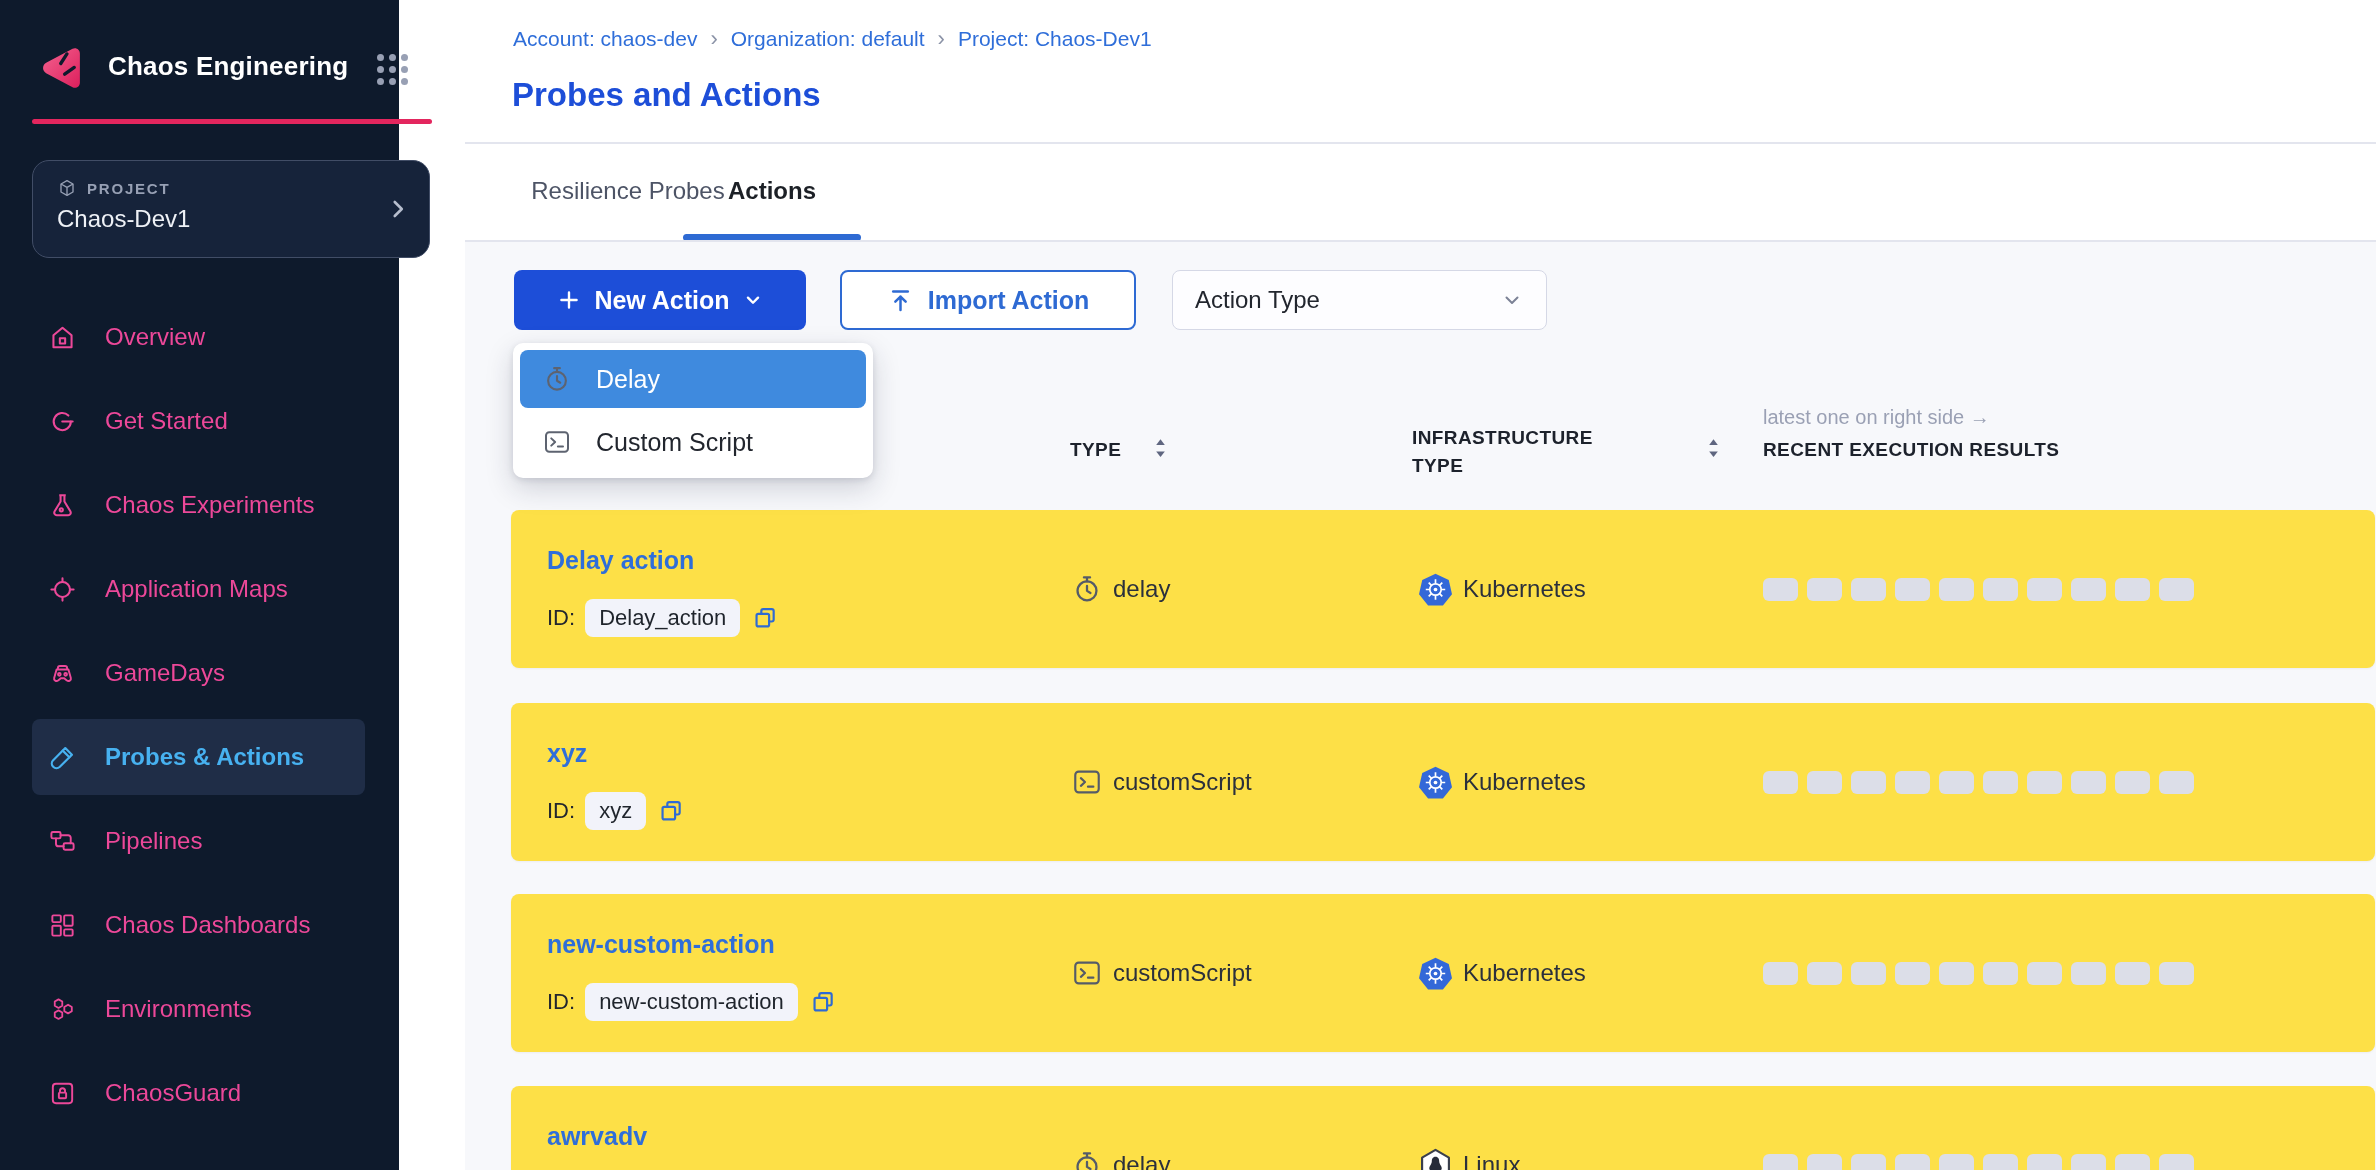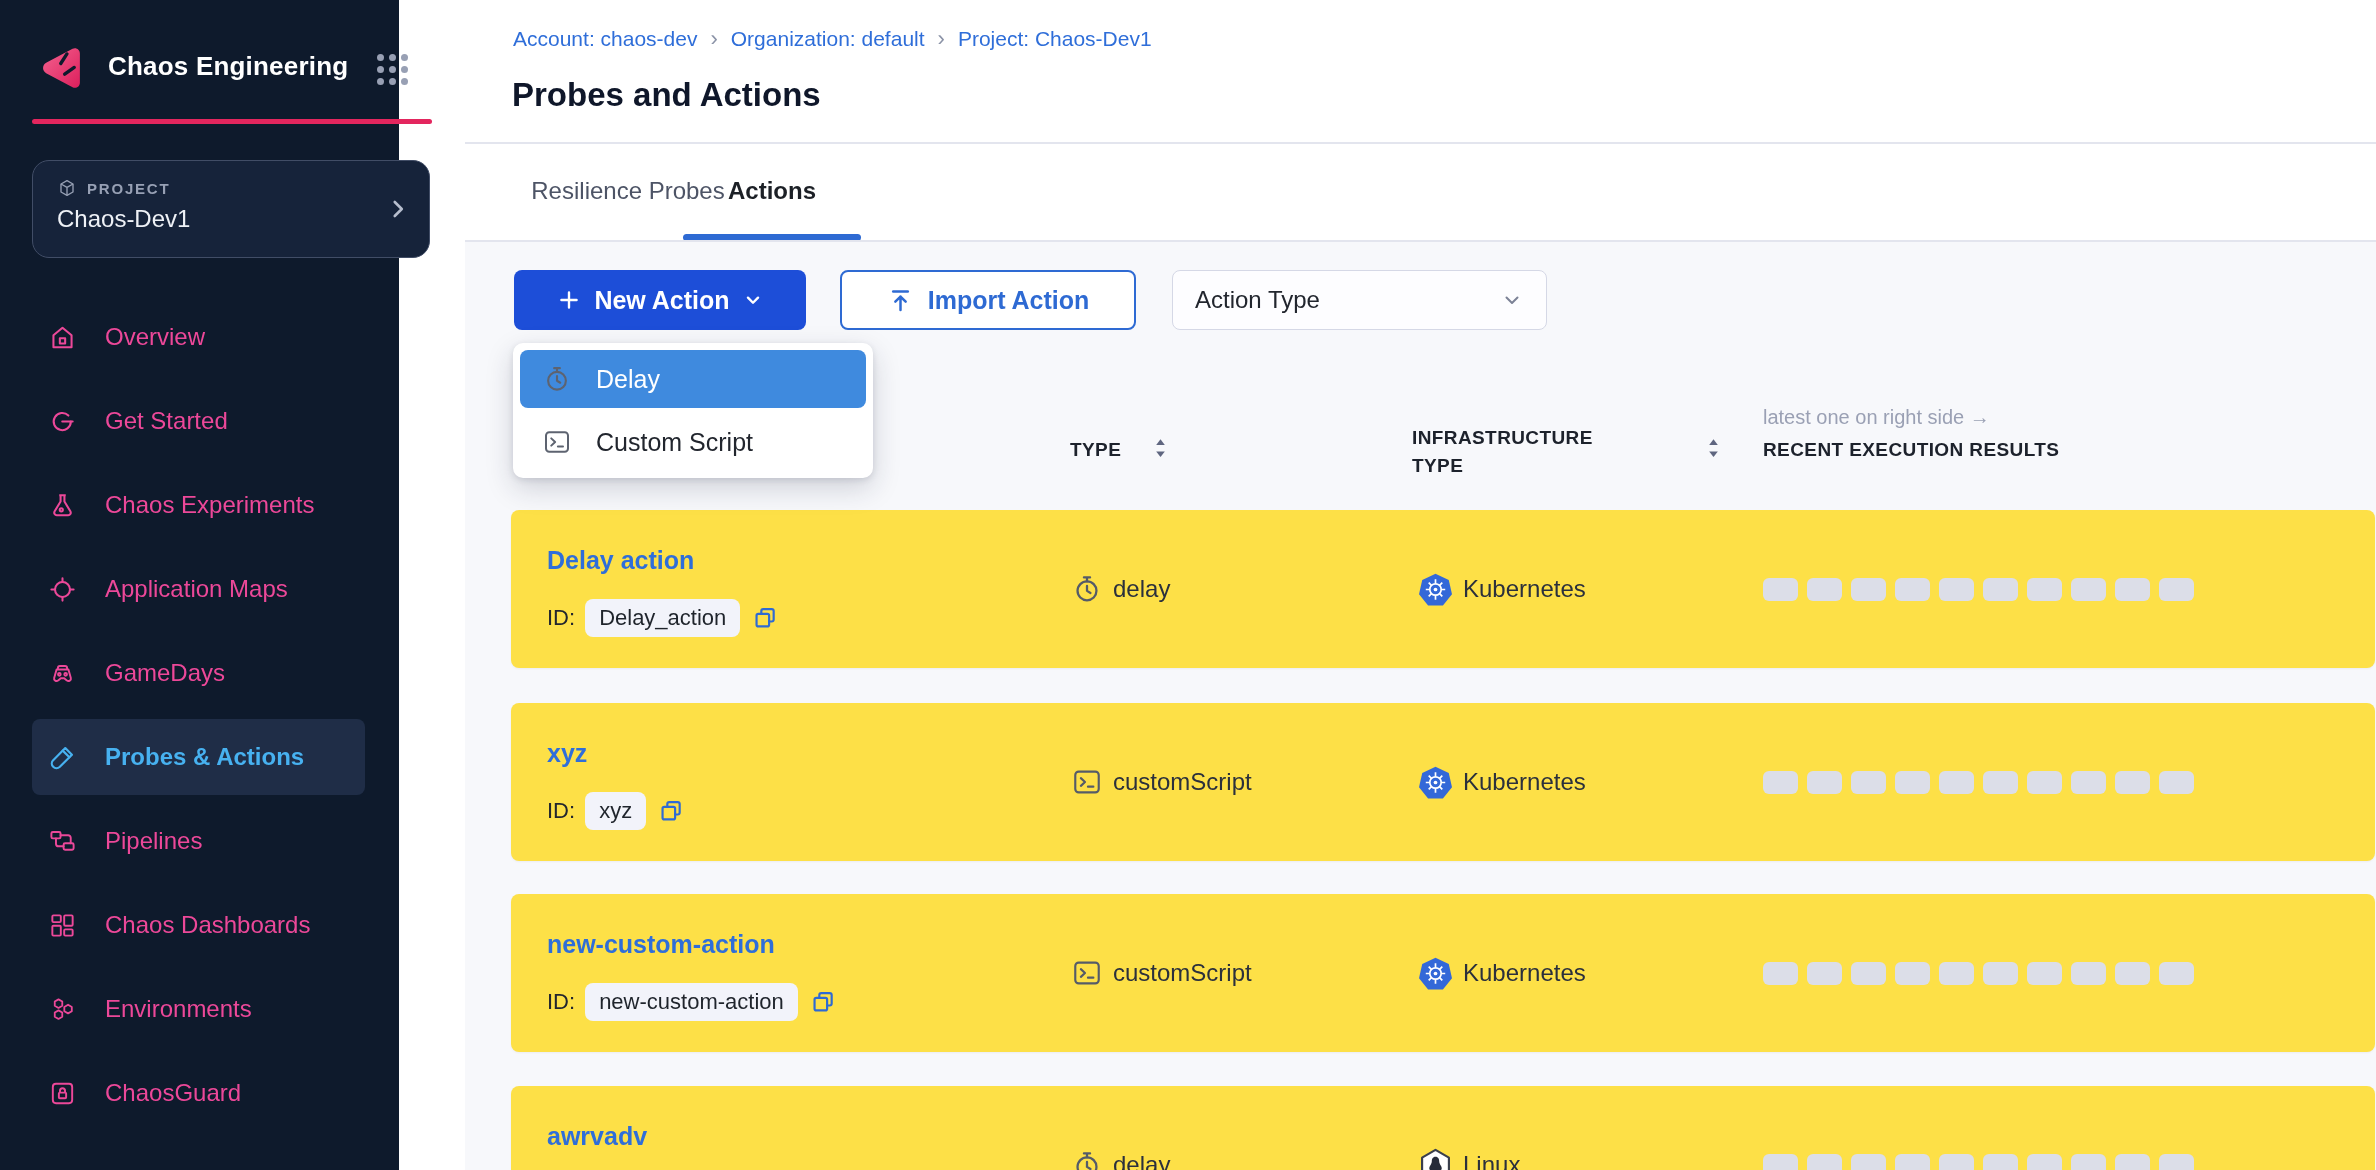--- a/index.html
+++ b/index.html
@@ -29,21 +29,21 @@
   nav { position:absolute; left:0; right:0; top:299px; }
   .nav-item { height:76px; margin:0 34px 8px 32px; display:flex; align-items:center; gap:28px; padding-left:16px; border-radius:8px; color:#ec4899; font-size:24px; cursor:pointer; }
   .nav-item .ic { width:29px; height:29px; flex:0 0 29px; }
   .nav-item.active { background:#1f2d47; color:#47b1f0; font-weight:600; }
 
   
   main { position:absolute; left:465px; top:0; width:1911px; height:1170px; }
   .breadcrumb { position:absolute; left:48px; top:26px; display:flex; align-items:center; gap:13px; font-size:21px; }
   .breadcrumb a { color:#2f6ed9; text-decoration:none; cursor:pointer; }
   .breadcrumb .sep { color:#8b93a7; font-size:22px; }
-  h1 { position:absolute; left:47px; top:76px; font-size:33px; font-weight:700; color:#0f172a; }
+  h1 { position:absolute; left:47px; top:76px; font-size:33px; font-weight:700; color:#1d4ed8; }
   .divider { position:absolute; left:0; right:0; height:2px; background:#e3e5ee; }
   .d1 { top:142px; } .d2 { top:240px; }
 
   .tab { position:absolute; top:142px; height:98px; line-height:98px; text-align:center; font-size:24px; cursor:pointer; }
   .tab-1 { left:48px; width:230px; color:#4d5466; }
   .tab-2 { left:237px; width:140px; color:#1c2026; font-weight:700; }
   .tab-underline { position:absolute; top:234px; left:218px; width:178px; height:7px; border-radius:4px; background:#2e6ad3; }
 
   .content { position:absolute; left:0; right:0; top:242px; bottom:0; background:#f7f8fb; }
 

